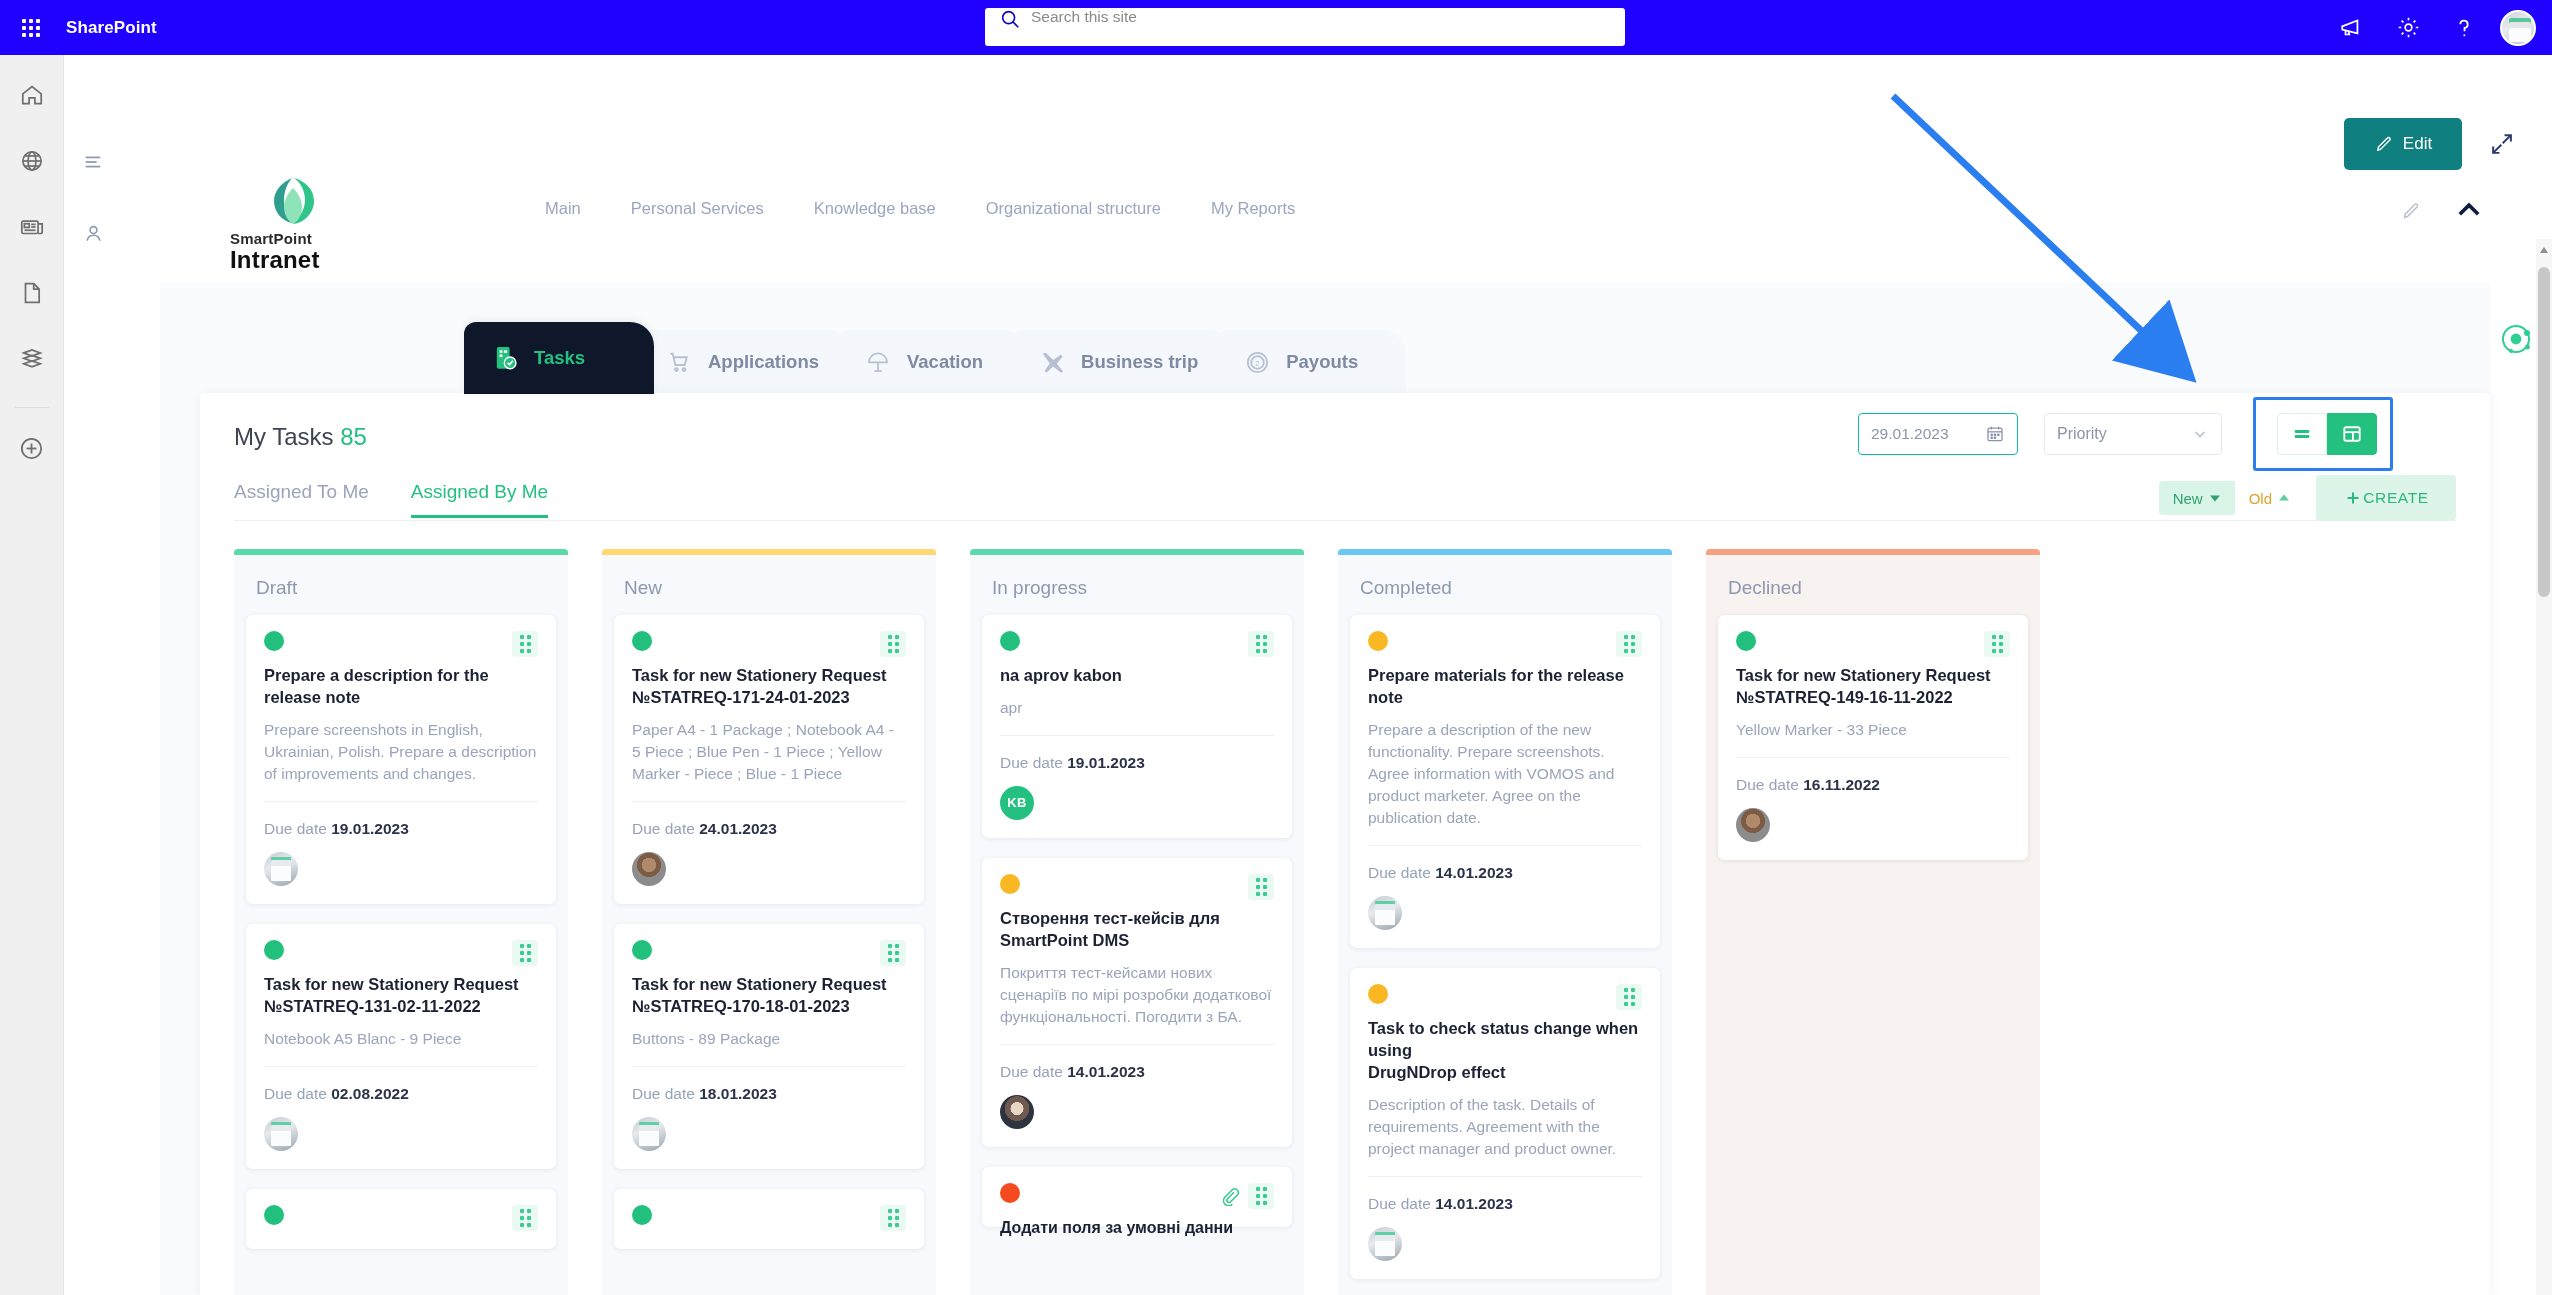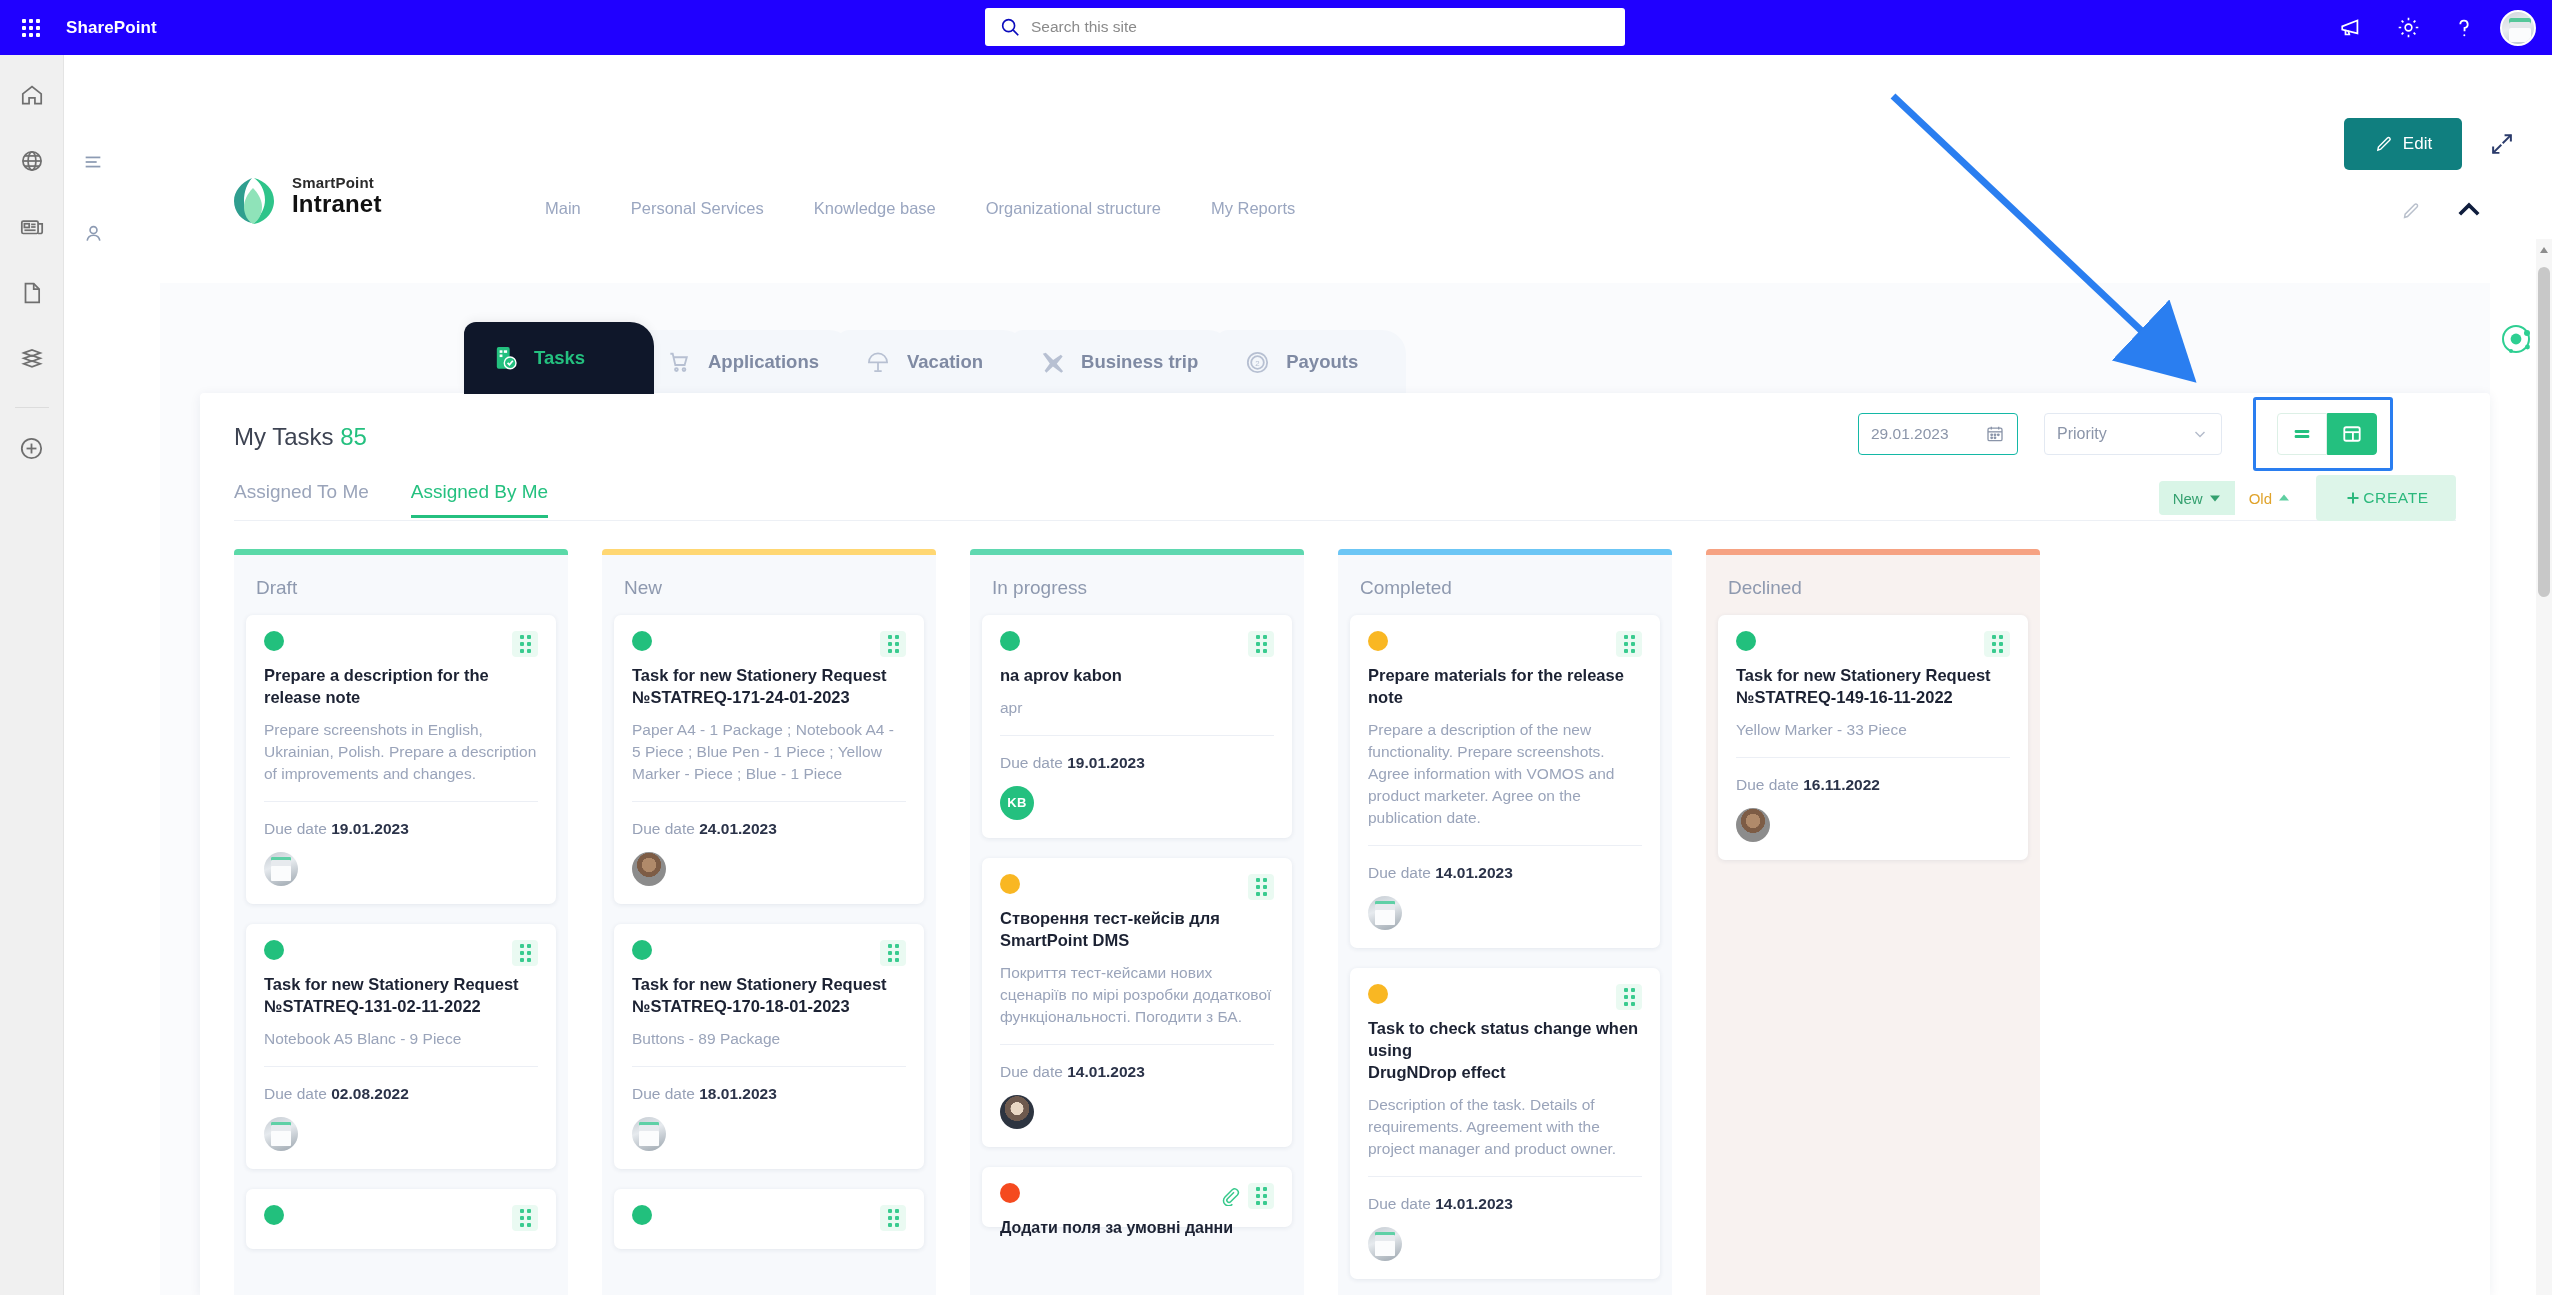--- a/index.html
+++ b/index.html
@@ -16,21 +16,21 @@
     position: absolute; top: 0; left: 0; width: 2552px; height: 55px;
     background: #2000ff; display: flex; align-items: center;
     z-index: 40;
   }
   .waffle { width: 62px; display: flex; align-items: center; justify-content: center; cursor: pointer; }
   .waffle-grid { display: grid; grid-template-columns: repeat(3, 4px); grid-template-rows: repeat(3, 4px); gap: 3px; }
   .waffle-grid i { display: block; width: 4px; height: 4px; background: #fff; border-radius: 1px; }
   .suite-title { color: #fff; font-size: 17px; font-weight: bold; letter-spacing: .1px; margin-left: 4px; cursor: pointer; }
   .search-box {
     position: absolute; left: 985px; top: 8px; width: 640px; height: 38px;
-    background: #fff; border-radius: 3px; display: flex; align-items: center;
+    background: #fff; border-radius: 3px; display: flex; align-items: flex-start;
     padding: 0 14px; cursor: text;
   }
   .search-box .sicon { width: 22px; height: 22px; flex: none; color: #0b0bbd; }
   .search-box .stext { margin-left: 10px; color: #8a8a8a; font-size: 15.5px; }
   .suite-right { position: absolute; right: 10px; top: 0; height: 55px; display: flex; align-items: center; gap: 0px; }
   .suite-ico { width: 56px; height: 55px; display: flex; align-items: center; justify-content: center; cursor: pointer; color: #fff; }
   .suite-ico svg { display: block; }
   .avatar-top {
     width: 36px; height: 36px; border-radius: 50%; margin-left: 8px; margin-right: 6px;
     background: linear-gradient(160deg,#cfd4da 0%, #e9edf1 45%, #b9c2cb 100%);
@@ -62,21 +62,21 @@
   .edit-btn {
     position: absolute; right: 90px; top: 63px; height: 52px; width: 118px;
     background: #107f7f; color: #fff; border-radius: 5px;
     display: flex; align-items: center; justify-content: center; gap: 9px;
     font-size: 17px; cursor: pointer; z-index: 20;
   }
   .expand-ico { position: absolute; right: 36px; top: 75px; width: 28px; height: 28px; cursor: pointer; z-index: 20; }
 
   
   .site-header { position: absolute; top: 110px; left: 96px; right: 0; height: 92px; }
-  .logo-wrap { position: absolute; left: 70px; top: 10px; display: flex; align-items: flex-start; gap: 12px; cursor: pointer; }
+  .logo-wrap { position: absolute; left: 70px; top: 10px; display: flex; align-items: flex-end; gap: 4px; cursor: pointer; flex-direction: column; }
   .logo-mark { width: 50px; height: 52px; position: relative; }
   .logo-text { line-height: 1.05; }
   .logo-text .l1 { font-size: 15px; color: #2b2b2b; font-weight: bold; letter-spacing: .2px; }
   .logo-text .l2 { font-size: 24px; color: #111; font-weight: bold; letter-spacing: .2px; }
   .site-nav { position: absolute; left: 360px; top: 28px; display: flex; gap: 0px; }
   .site-nav a { color: #9aa6c0; font-size: 16.5px; text-decoration: none; padding: 6px 25px; cursor: pointer; white-space: nowrap; }
   .hdr-pencil { position: absolute; right: 130px; top: 35px; width: 22px; height: 22px; color: #b9c0cc; cursor: pointer; }
   .hdr-chevron { position: absolute; right: 66px; top: 28px; width: 34px; height: 34px; color: #0f1d3d; cursor: pointer; }
 
   

